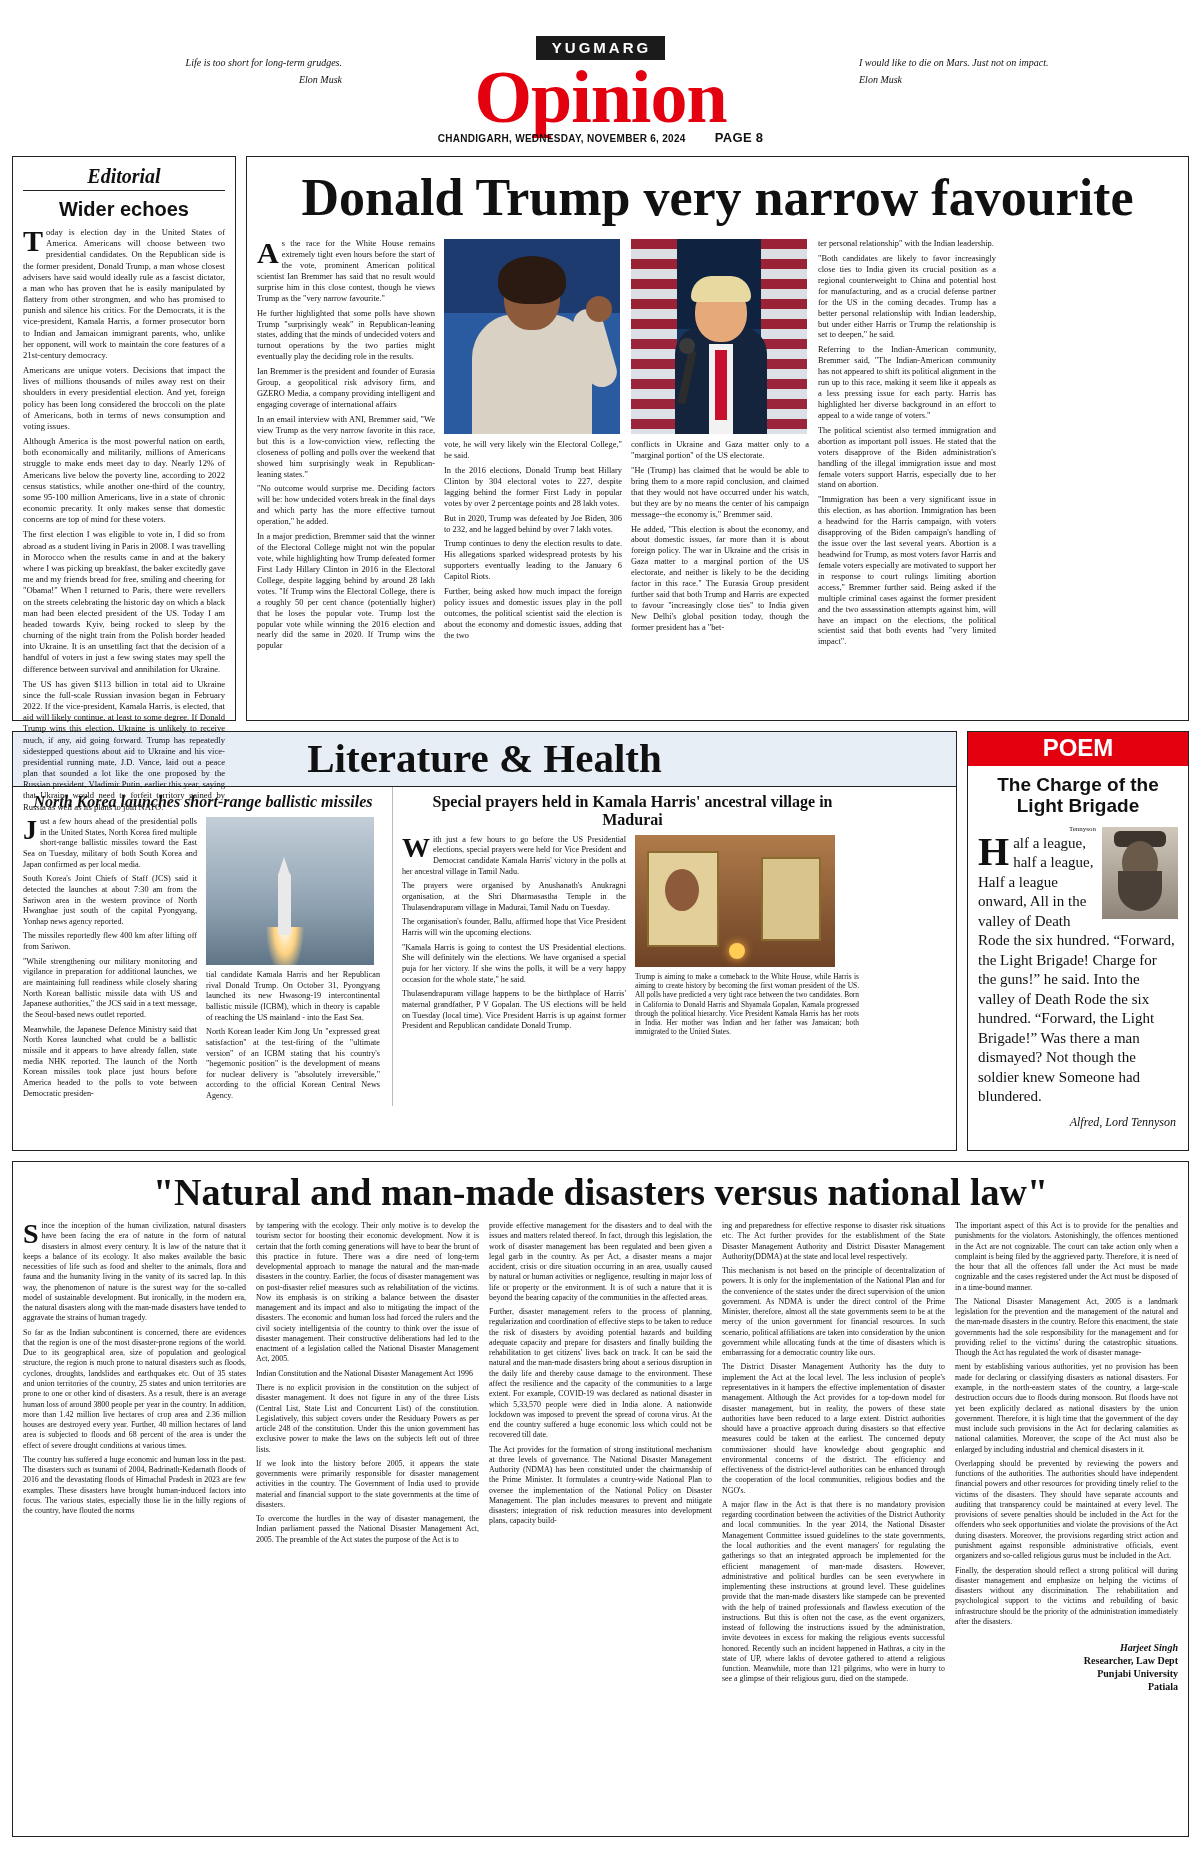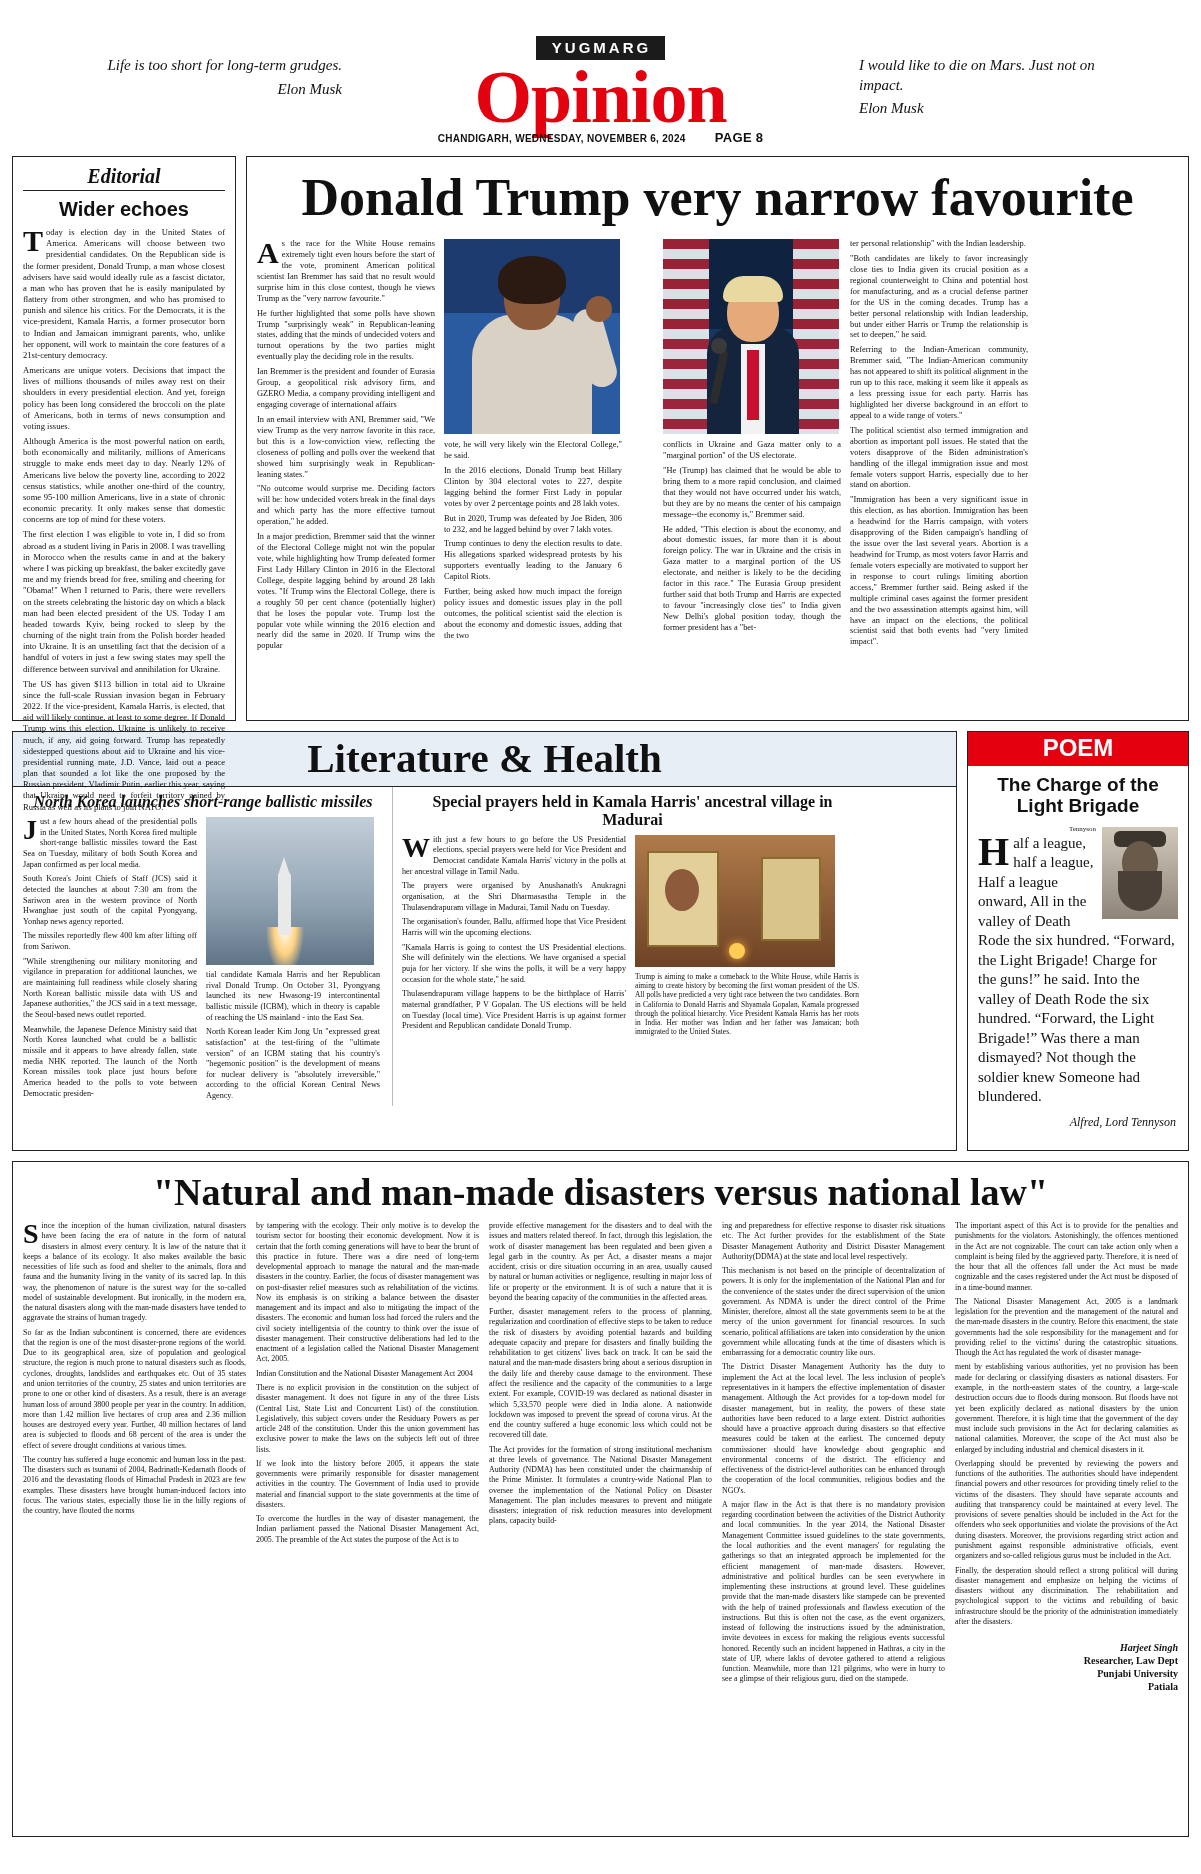--- a/index.html
+++ b/index.html
@@ -11,21 +11,21 @@
     color:#111;
     position:relative;
     overflow:hidden;
   }
   .page { width:1201px; height:1874px; position:relative; padding:10px 12px; }
 
   
   .masthead { position:relative; height:128px; }
   .quote-left, .quote-right {
     position:absolute; top:46px; width:250px;
-    font-size:15px; font-style:italic; color:#111; line-height:1.3;
+    font-size:10px; font-style:italic; color:#111; line-height:1.3;
   }
   .quote-left { left:80px; text-align:right; }
   .quote-right { right:80px; text-align:left; }
   .quote-attr { display:block; margin-top:4px; font-style:italic; text-align:right; }
   .quote-right .quote-attr { text-align:left; }
 
   .logo-wrap { position:absolute; left:0; right:0; top:26px; text-align:center; }
   .yugmarg-box {
     display:inline-block; background:#1b1b1b; color:#fff;
     font-family:"Liberation Sans", sans-serif; font-weight:bold;
@@ -68,21 +68,21 @@
   .lead-box { flex:1; border:1.5px solid #222; padding:8px 10px; }
   .lead-headline {
     font-family:"Liberation Serif", serif; font-weight:bold;
     font-size:52px; line-height:1.04; text-align:center; margin:6px 0 14px 0;
   }
   .lead-cols { display:flex; gap:9px; }
   .lead-col { font-size:8.4px; line-height:1.30; text-align:justify; }
   .lead-col p { margin:0 0 4px 0; }
   .lead-col.c1 { width:178px; }
   .lead-col.c2 { width:178px; }
-  .lead-col.c3 { width:178px;margin-left:32px; }
+  .lead-col.c3 { width:178px; }
   .lead-col.c4 { width:178px; }
   .dropcap-a::first-letter {
     float:left; font-size:30px; line-height:0.78; font-weight:bold; padding:2px 3px 0 0;
   }
   .photo-pair { display:flex; gap:6px; margin-bottom:6px; }
   .photo { height:195px; background:#cfd6df; position:relative; overflow:hidden; }
   .photo.kamala { width:176px; }
   .photo.trump { width:176px; }
 
   
@@ -344,21 +344,21 @@
     <div class="bottom-cols">
 
       <div class="b-col">
         <p class="dropcap-s">Since the inception of the human civilization, natural disasters have been facing the era of nature in the form of natural disasters in almost every century. It is law of the nature that it keeps a balance of its ecology. It also makes available the basic necessities of life such as food and shelter to the animals, flora and fauna and the humanity living in the vanity of its sacred lap. In this way, the phenomenon of nature is the surest way for the so-called model of sustainable development. But ironically, in the modern era, the natural disasters along with the man-made disasters have tended to aggravate the strains of human tragedy.</p>
         <p>So far as the Indian subcontinent is concerned, there are evidences that the region is one of the most disaster-prone regions of the world. Due to its geographical area, size of population and geological structure, the region is much prone to natural disasters such as floods, cyclones, droughts, landslides and earthquakes etc. Out of 35 states and union territories of the country, 25 states and union territories are prone to one or other kind of disasters. As a result, there is an average human loss of around 3800 people per year in the country. In addition, more than 1.42 million live hectares of crop area and 2.36 million houses are destroyed every year. Further, 40 million hectares of land area is subjected to floods and 68 percent of the area is under the effect of severe drought conditions at various times.</p>
         <p>The country has suffered a huge economic and human loss in the past. The disasters such as tsunami of 2004, Badrinath-Kedarnath floods of 2016 and the devastating floods of Himachal Pradesh in 2023 are few examples. These disasters have brought human-induced factors into focus. The various states, especially those lie in the hilly regions of the country, have flouted the norms</p>
       </div>
 
       <div class="b-col">
         <p>by tampering with the ecology. Their only motive is to develop the tourism sector for boosting their economic development. Now it is certain that the forth coming generations will have to bear the brunt of this practice in future. There was a dire need of long-term developmental approach to manage the natural and the man-made disasters in the country. Earlier, the focus of disaster management was on post-disaster relief measures such as rehabilitation of the victims. Now its emphasis is on striking a balance between the disaster management and its impact and also to mitigating the impact of the disasters. The economic and human loss had forced the rulers and the civil society intelligentsia of the country to think over the issue of disaster management. Their constructive deliberations had led to the enactment of a legislation called the National Disaster Management Act, 2005.</p>
-        <p>Indian Constitution and the National Disaster Management Act 2004</p>
+        <p>Indian Constitution and the National Disaster Management Act 1996</p>
         <p>There is no explicit provision in the constitution on the subject of disaster management. It does not figure in any of the three Lists (Central List, State List and Concurrent List) of the constitution. Legislatively, this subject covers under the Residuary Powers as per article 248 of the constitution. Under this the union government has exclusive power to make the laws on the subjects left out of three lists.</p>
         <p>If we look into the history before 2005, it appears the state governments were primarily responsible for disaster management activities in the country. The Government of India used to provide material and financial support to the state governments at the time of disasters.</p>
         <p>To overcome the hurdles in the way of disaster management, the Indian parliament passed the National Disaster Management Act, 2005. The preamble of the Act states the purpose of the Act is to</p>
       </div>
 
       <div class="b-col">
         <p>provide effective management for the disasters and to deal with the issues and matters related thereof. In fact, through this legislation, the work of disaster management has been regulated and been given a legal garb in the country. As per Act, a disaster means a major accident, crisis or dire situation occurring in an area, usually caused by natural or human activities or negligence, resulting in major loss of life or property or the environment. It is of such a nature that it is beyond the bearing capacity of the communities in the affected areas.</p>
         <p>Further, disaster management refers to the process of planning, regularization and coordination of effective steps to be taken to reduce the risk of disasters by avoiding potential hazards and building adequate capacity and prepare for disasters and finally building the rehabilitation to get citizens' lives back on track. It can be said the natural and the man-made disasters bring about a serious disruption in the daily life and thereby cause damage to the environment. These affect the resilience and the capacity of the communities to a large extent. For example, COVID-19 was declared as national disaster in which 5,33,570 people were died in India alone. A nationwide lockdown was imposed to prevent the spread of corona virus. At the end the country suffered a huge economic loss which could not be recovered till date.</p>
         <p>The Act provides for the formation of strong institutional mechanism at three levels of governance. The National Disaster Management Authority (NDMA) has been constituted under the chairmanship of the Prime Minister. It formulates a country-wide National Plan to oversee the implementation of the National Policy on Disaster Management. The plan includes measures to prevent and mitigate disasters; integration of risk reduction measures into development plans, capacity build-</p>
       </div>

